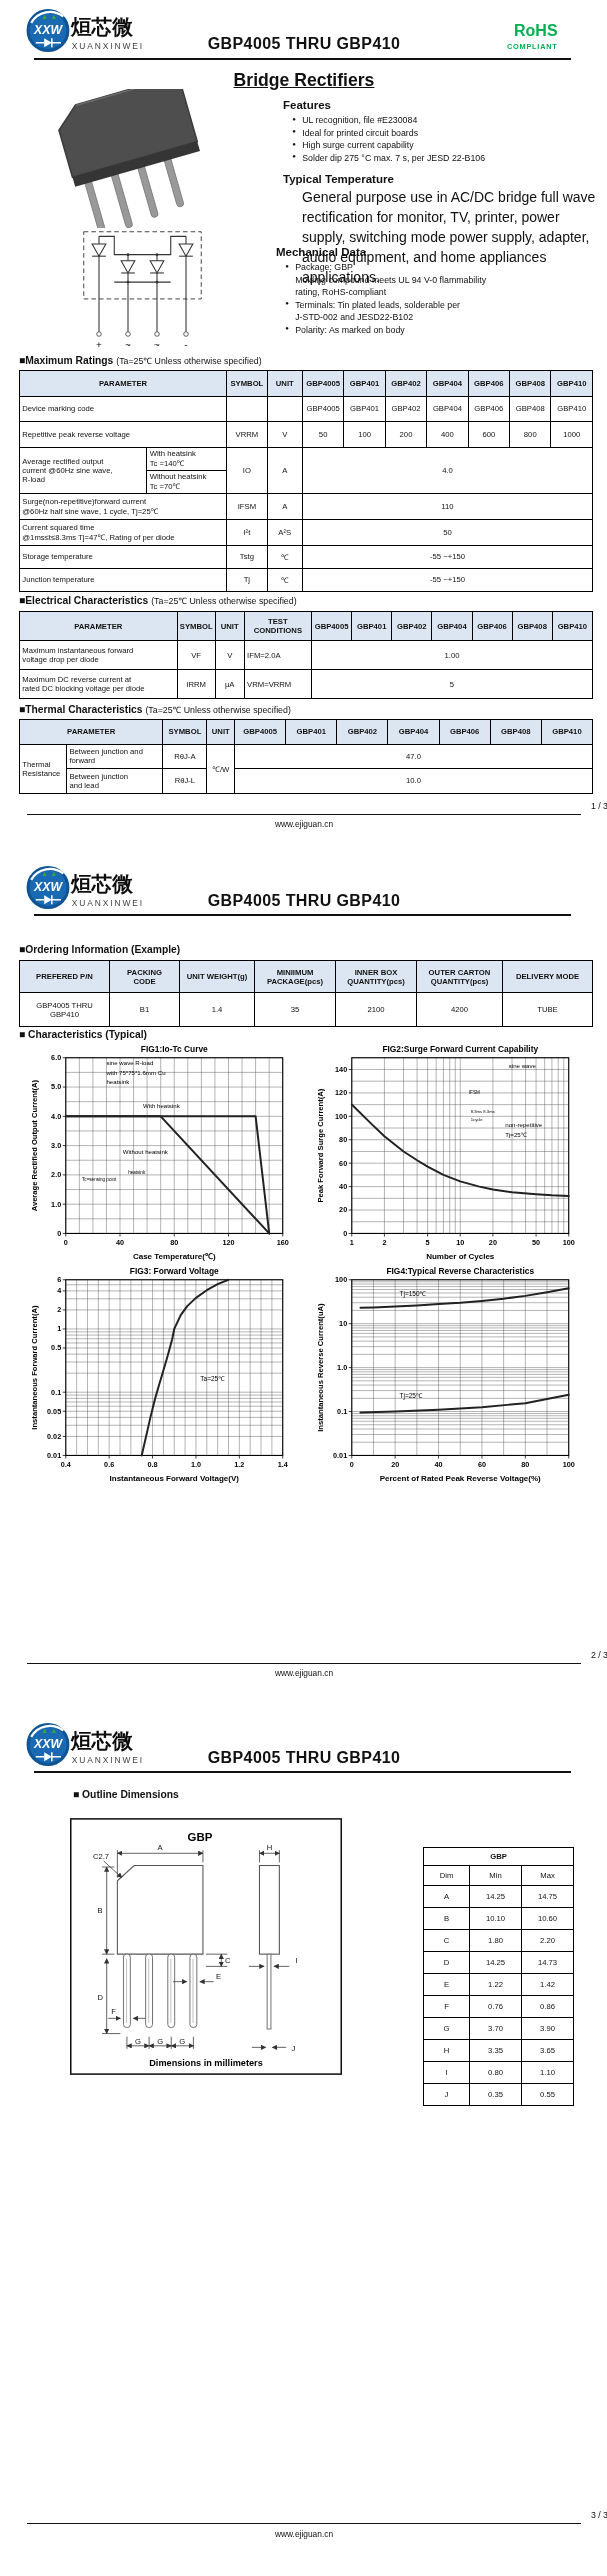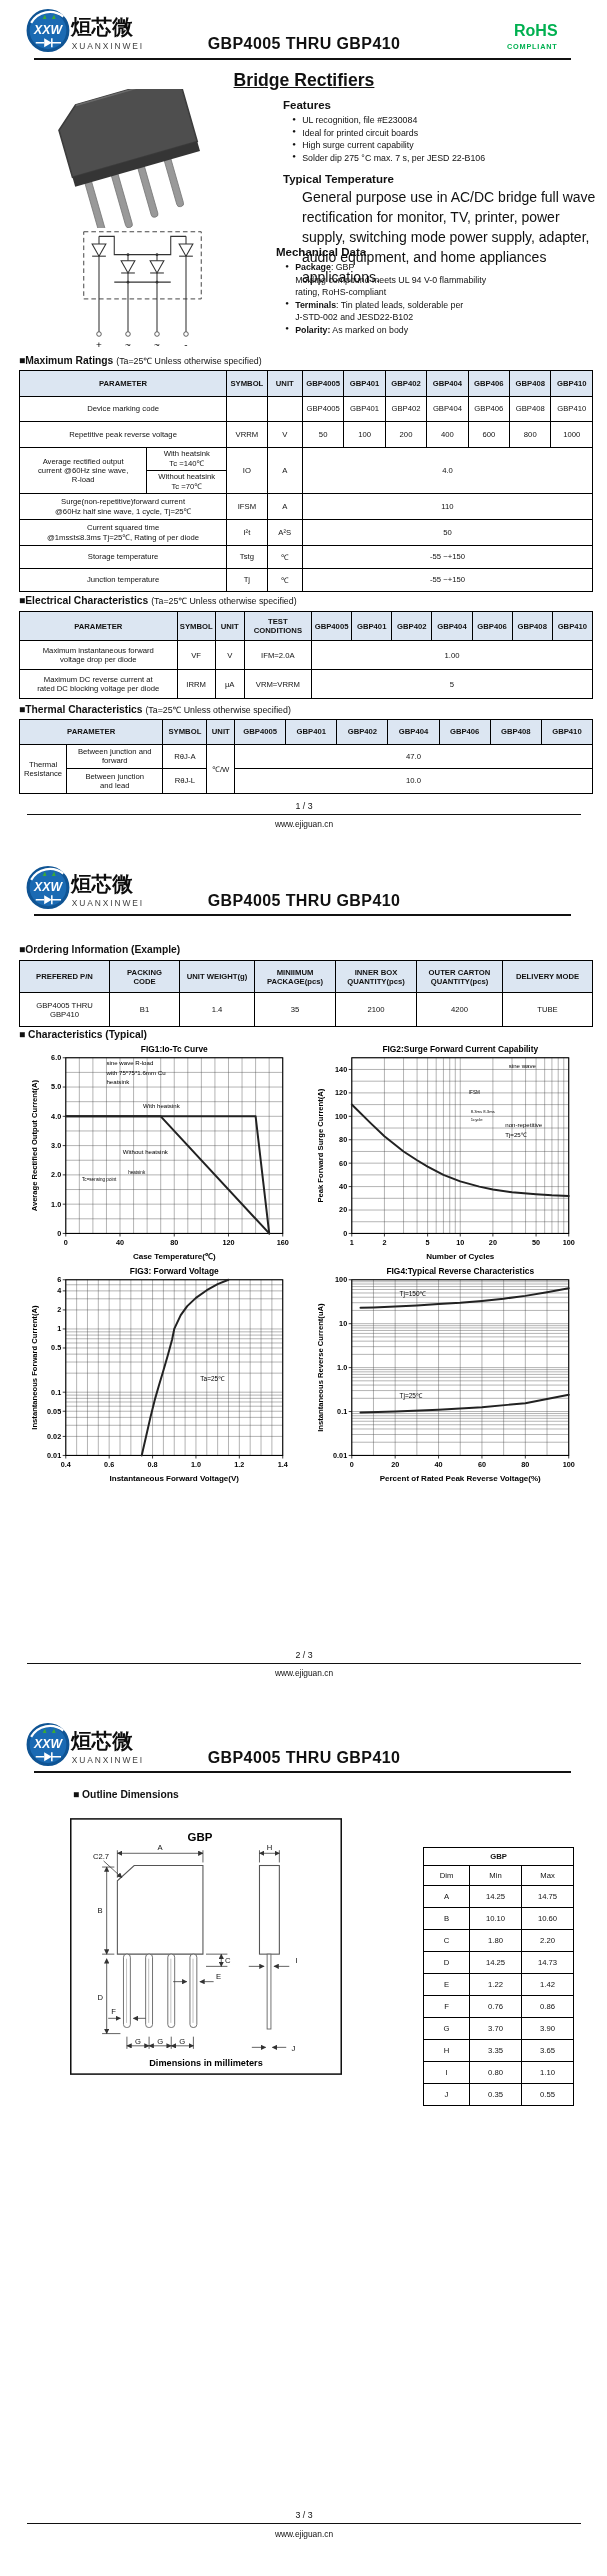--- a/index.html
+++ b/index.html
@@ -10,29 +10,29 @@
   .doc-title{position:absolute;left:0;right:0;text-align:center;font-size:16px;font-weight:bold;letter-spacing:0.4px;}
   .rohs1{font-size:16px;font-weight:bold;color:#00b050;line-height:1;}
   .rohs2{font-size:7.3px;font-weight:bold;color:#00b050;letter-spacing:0.8px;margin-top:3.1px;}
   .h1{position:absolute;left:0;right:0;text-align:center;font-size:17.6px;font-weight:bold;text-decoration:underline;}
   .h2{font-size:11.5px;font-weight:bold;}
   .sec-title{position:absolute;font-size:10.3px;font-weight:bold;}
   .sec-title .cond{font-weight:normal;font-size:8.8px;}
   ul.blist{list-style:none;margin:3.1px 0 0 0;padding:0 0 0 9.2px;font-size:8.8px;line-height:1.42;}
   ul.blist li{position:relative;padding-left:10px;}
   ul.blist li .blt{position:absolute;left:0;top:0.8px;font-size:6.1px;}
-  ul.blist li b{font-weight:bold;}
+  ul.blist li b{font-weight:normal;}
   .para{font-size:14px;line-height:1.42;}
   table.dt{border-collapse:collapse;table-layout:fixed;border:1.5px solid #000;background:#fff;}
   table.dt td{border:0.8px solid #000;font-size:7.7px;padding:1.5px 2.3px;text-align:center;
               vertical-align:middle;white-space:pre-line;overflow:hidden;}
-  table.dt td.pl{text-align:center;}
+  table.dt td.pl{text-align:left;}
   table.dt tr.th td, table.dt td.th{background:#dce6f2;font-weight:bold;font-size:7.7px;}
   .chart{position:absolute;}
-  .foot-page{position:absolute;left:0;right:0;text-align:center;font-size:8.8px;}
+  .foot-page{position:absolute;left:0;right:0;text-align:right;font-size:8.8px;}
   .foot-site{position:absolute;left:0;right:0;text-align:center;font-size:8.4px;}
   svg text{font-family:"Liberation Sans",sans-serif;}
   .brand-cn{font-weight:bold;}
 </style>
 </head>
 <body>
 
 <div class="abs" style="left:25px;top:6.1px">
   <svg width="157" height="49" viewBox="0 0 205 64">
     <circle cx="30" cy="32" r="26" fill="#1a6ab3" stroke="#0f5494" stroke-width="4"></circle>
@@ -203,21 +203,21 @@
       </tr>
   <tr style="height:26px">
     <td colspan="2" class="pl">Surge(non-repetitive)forward current
 @60Hz half sine wave, 1 cycle, Tj=25℃</td>
         <td>IFSM</td>
         <td>A</td>
     <td colspan="7">110</td>
   </tr>
   <tr style="height:26px">
     <td colspan="2" class="pl">Current squared time
-@1ms≤t≤8.3ms Tj=25℃, Rating of per diode</td>
+@1ms≤t≤8.3ms Tj=47℃, Rating of per diode</td>
         <td>I²t</td>
         <td>A²S</td>
     <td colspan="7">50</td>
   </tr>
   <tr style="height:23px">
     <td colspan="2" class="pl">Storage temperature</td>
         <td>Tstg</td>
         <td>℃</td>
     <td colspan="7">-55 ~+150</td>
   </tr>

